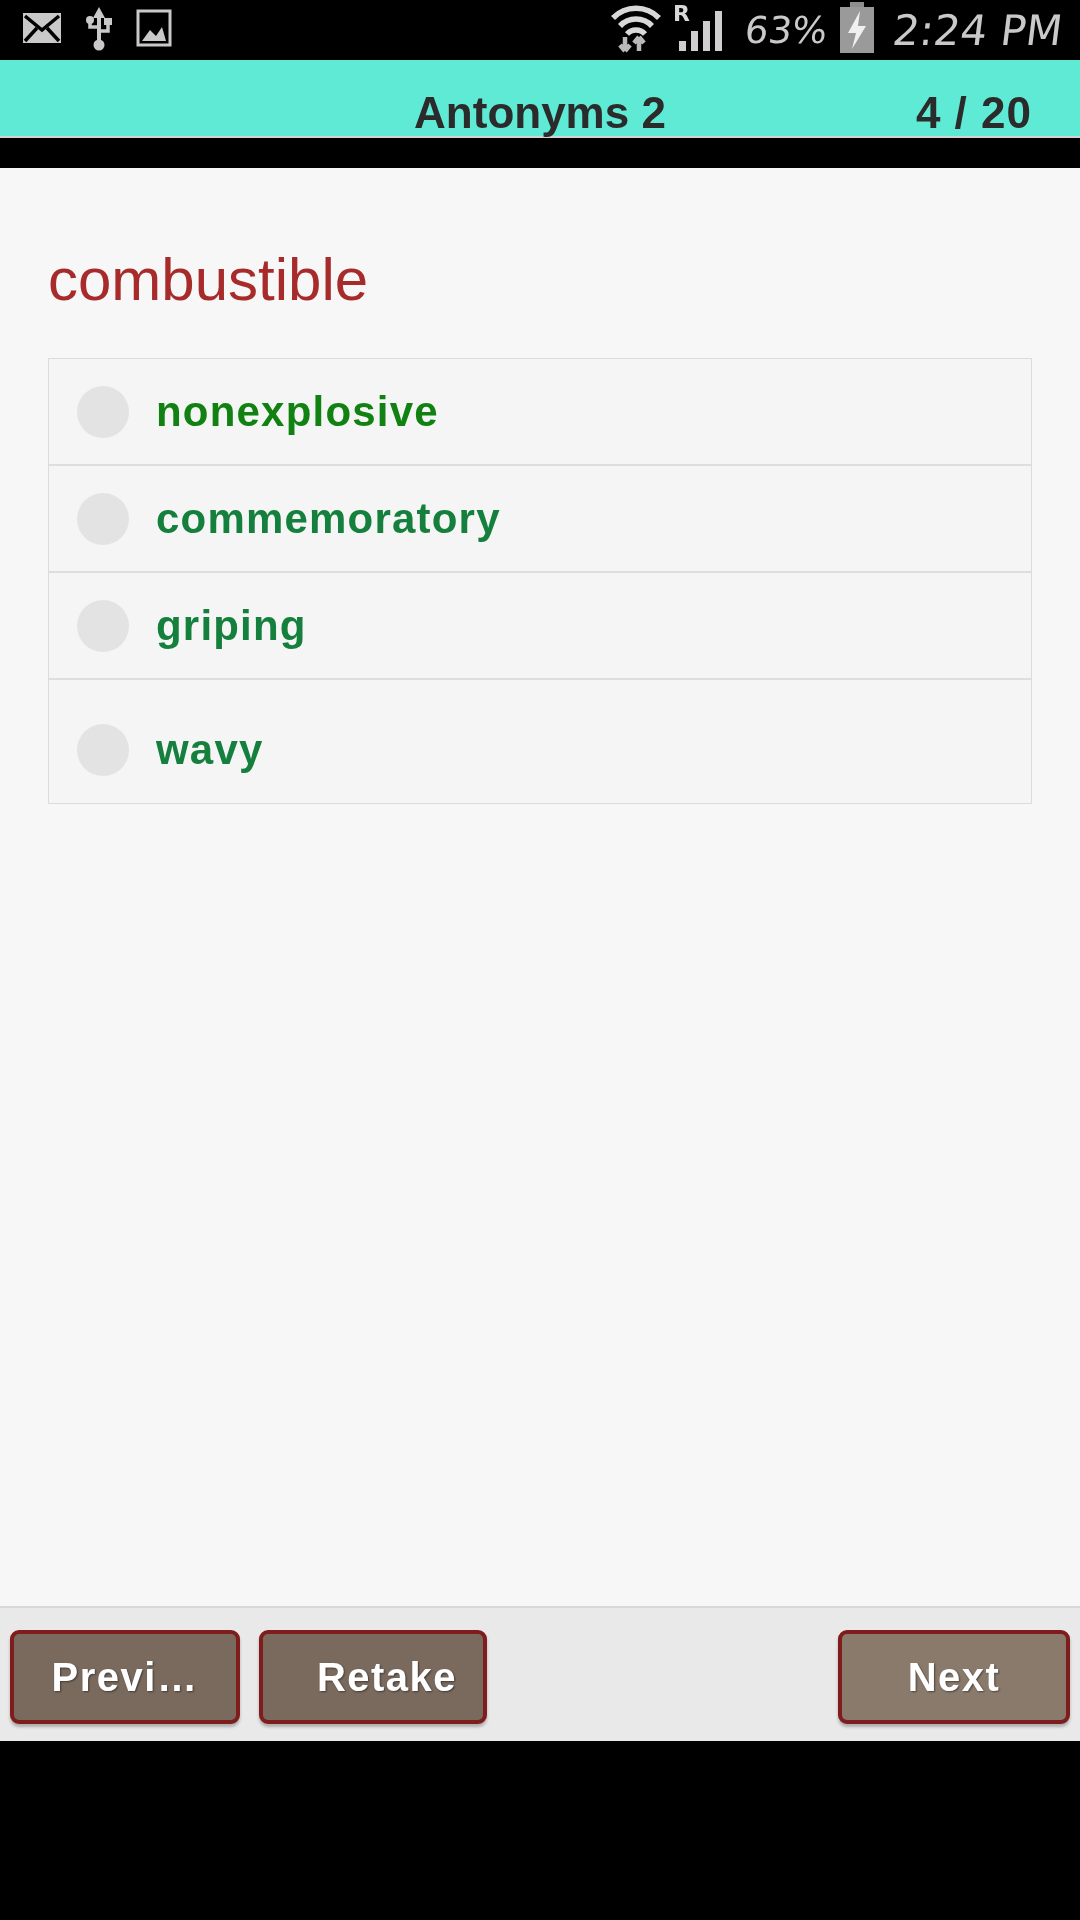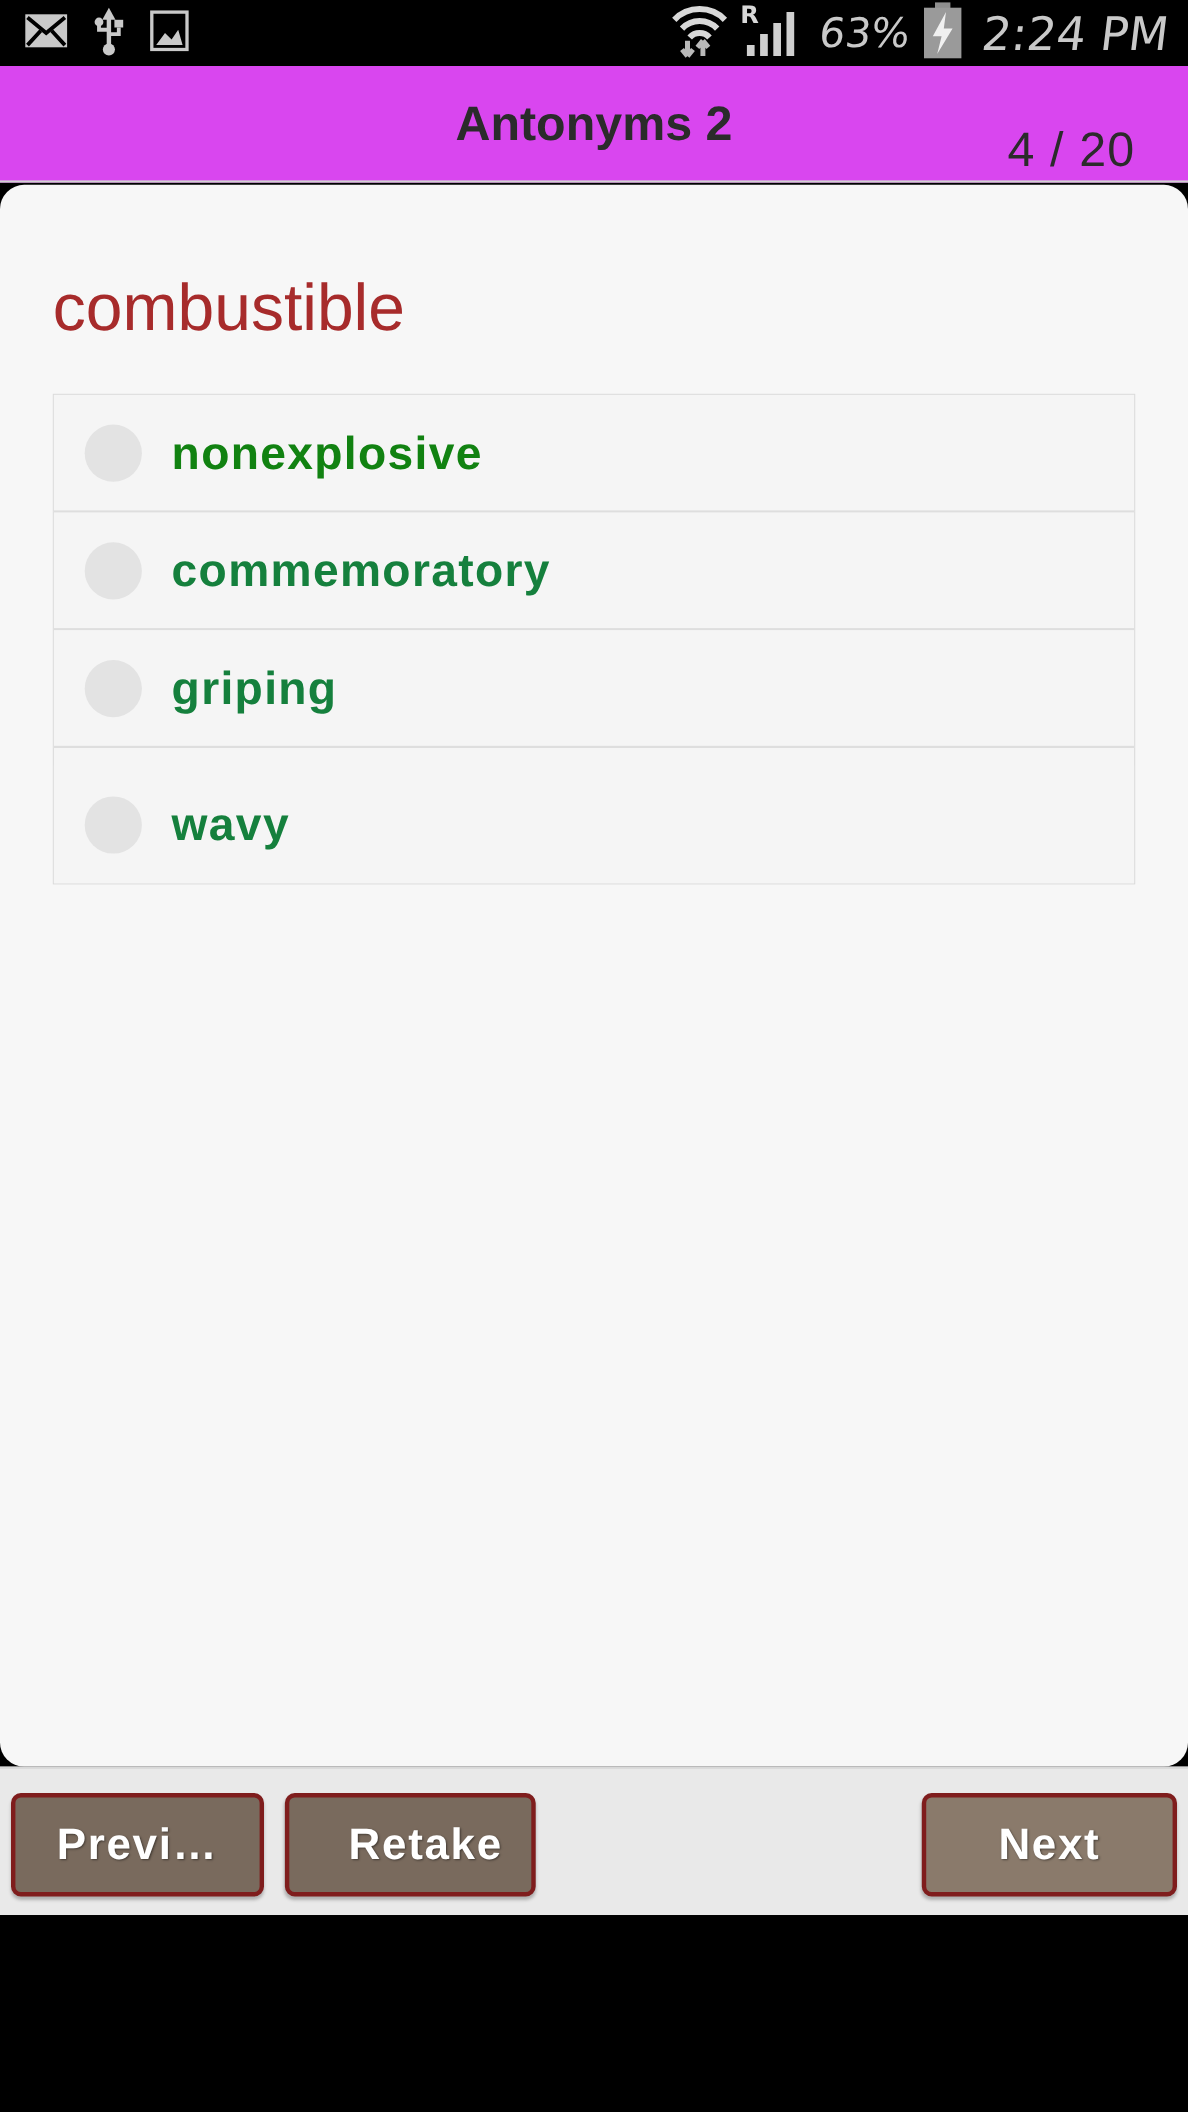--- a/index.html
+++ b/index.html
@@ -29,44 +29,42 @@
     font-family: "DejaVu Sans", sans-serif;
     letter-spacing: 0px;
     transform: skewX(-7deg);
   }
   .sb-pct { font-size: 37px; }
   .sb-clock { font-size: 42px; padding-left: 6px; }
 
   
   .actionbar {
     position: absolute; top: 60px; left: 0;
-    width: 1080px; height: 106px;
-    background: #d946ef;
+    width: 1080px; height: 78px;
+    background: #5eead4;
     border-bottom: 2px solid #d2d2d2;
   }
   .ab-title {
     position: absolute; left: 0; top: 0;
     width: 1080px; height: 106px;
     display: flex; align-items: center; justify-content: center;
     font-size: 44px; font-weight: bold; color: #2b2b2b;
   }
   .ab-counter {
     position: absolute; right: 48px; top: 0; height: 106px;
     display: flex; align-items: center;
-    font-size: 44px; font-weight: normal; color: #2b2b2b;
+    font-size: 44px; font-weight: bold; color: #2b2b2b;
     letter-spacing: 1px;
-    margin-top: 24px;
   }
 
   
   .content {
     position: absolute; top: 168px; left: 0;
     width: 1080px; height: 1438px;
     background: #f7f7f7;
-    border-radius: 22px;
   }
   .question-word {
     position: absolute; top: 77px; left: 48px;
     font-size: 60px; font-weight: 400; color: #a72b2b;
     letter-spacing: 0px;
   }
 
   .options {
     position: absolute; top: 190px; left: 48px;
     width: 984px;

